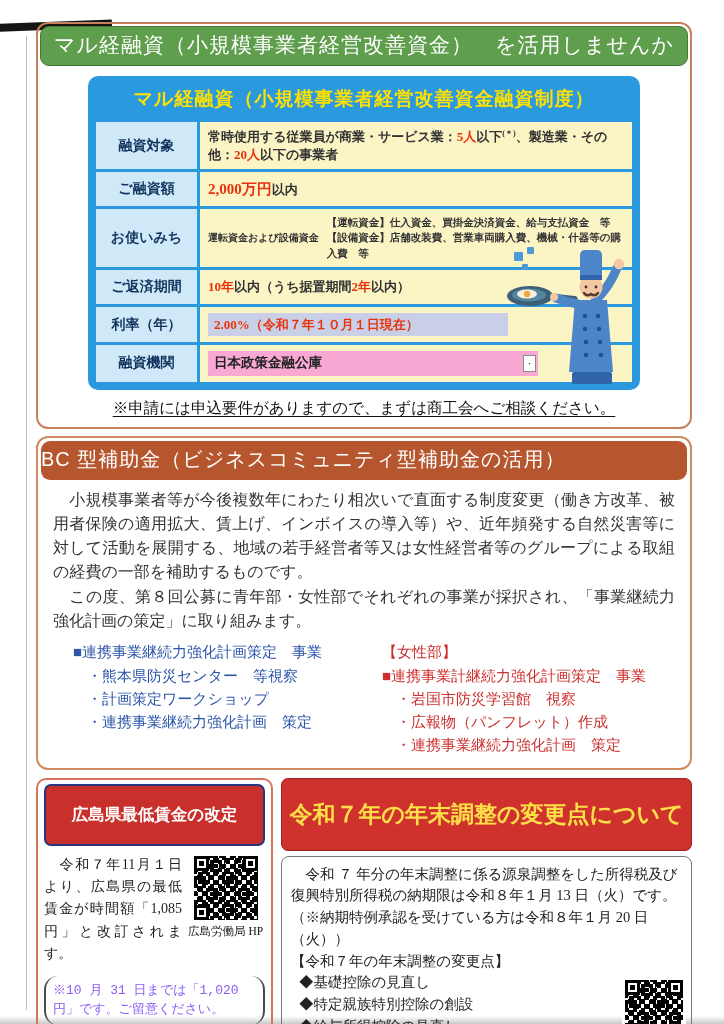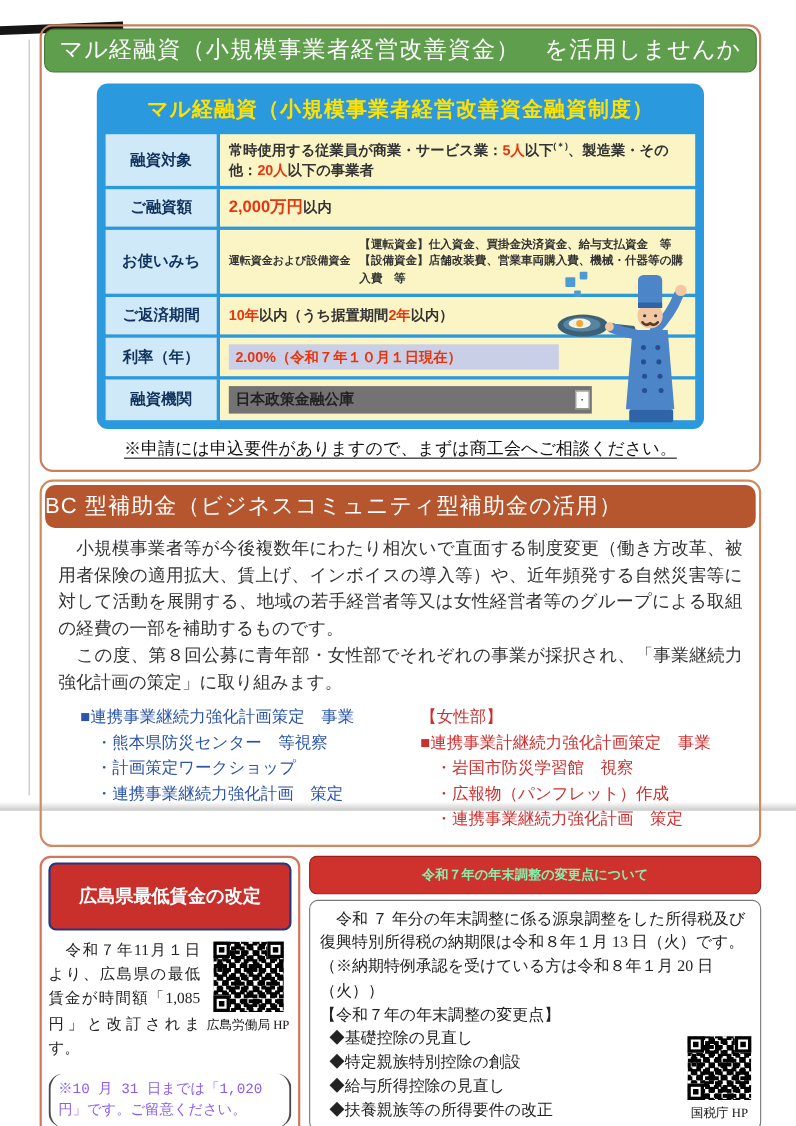--- a/index.html
+++ b/index.html
@@ -1,44 +1,44 @@
 <!DOCTYPE html>
 <html><head>
 <meta charset="utf-8">
 <style>
   * { margin:0; padding:0; box-sizing:border-box; }
   html,body { width:724px; height:1024px; background:#ffffff; overflow:hidden; }
   body { font-family:"Liberation Sans", sans-serif; color:#222; }
 
-  .page { position:relative; width:724px; height:737px; background:#fff; }
+  .page { position:relative; width:724px; height:1024px; background:#fff; }
 
   
   .scan-corner { position:absolute; left:-6px; top:24px; width:118px; height:8px; background:#151515; transform:rotate(-2.2deg); transform-origin:left center; }
   .scan-left { position:absolute; left:26px; top:36px; bottom:14px; width:1px; background:#bdbdbd; }
   .scan-bottom { position:absolute; left:0; right:0; bottom:0; height:8px; background:linear-gradient(#ffffff,#c9c9c9); }
 
   .content { position:absolute; left:36px; top:22px; width:656px; }
 
   
   .sec1 { border:2px solid #c97f5a; border-radius:12px; padding:2px 2px 8px 2px; }
   .sec1-header { background:#5f9e4c; border:1px solid #447a36; border-radius:9px; color:#fff;
     text-align:center; font-size:21px; padding:4px 0 6px; letter-spacing:1px; }
   .loan-panel { width:552px; margin:10px auto 0; background:#2b99dd; border-radius:10px; padding:5px; position:relative; }
   .loan-title { color:#ffe100; font-weight:bold; text-align:center; font-size:19px; padding:5px 0 7px; letter-spacing:1px; }
-  .loan-table { width:100%; border-collapse:collapse; }
+  .loan-table { width:100%; border-collapse:collapse;font-family:Liberation Serif, serif; }
   .loan-table td { border:3px solid #2b99dd; vertical-align:middle; }
   td.lbl { background:#cfe9f8; width:104px; text-align:center; font-weight:bold; font-size:14px; color:#12335e; padding:8px 2px; }
   td.val { background:#fbf5c6; font-size:13px; font-weight:bold; color:#333; padding:6px 8px; line-height:1.35; }
   .red { color:#e8340c; }
   sup.star { font-size:8px; vertical-align:super; }
   .use-flex { display:flex; align-items:center; gap:8px; }
   .use-main { white-space:nowrap; font-size:10px;text-align:right; }
   .use-sub { font-size:10.5px; line-height:1.45; font-weight:bold; }
   .rate-box { display:inline-block; background:#c9cfe6; padding:3px 10px 3px 6px; min-width:300px; font-size:13px; }
-  .bank-box { display:inline-flex; align-items:center; justify-content:space-between; background:#737373; width:330px; padding:3px 2px 3px 6px; font-size:13.5px; color:#222; }
+  .bank-box { display:inline-flex; align-items:center; justify-content:space-between; background:#f9a8d4; width:330px; padding:3px 2px 3px 6px; font-size:13.5px; color:#222; }
   .dd-btn { width:13px; height:17px; background:#fff; border:1px solid #8a8a8a; font-size:9px; line-height:15px; text-align:center; color:#333; }
   .chef { position:absolute; right:10px; bottom:6px; width:132px; height:138px; pointer-events:none; }
   .sec1-note { text-align:center; font-family:"Liberation Serif", serif; font-size:15.5px; color:#111;
     margin-top:8px; text-decoration:underline; text-underline-offset:3px; }
 
   
   .sec2 { border:2px solid #d08a5f; border-radius:12px; margin-top:7px; padding:3px 3px 10px 3px; }
   .sec2-header { background:#b6562e; border-radius:9px; color:#fff; text-align:left; font-size:20px; padding:5px 0 7px; letter-spacing:1px; }
   .sec2-body { font-family:"Liberation Serif", serif; font-size:16px; line-height:1.52; color:#333; padding:8px 12px 0; text-align:justify; }
   .bc-cols { display:flex; margin-top:8px; padding:0 6px; }
@@ -61,22 +61,22 @@
       repeating-conic-gradient(#000 0% 25%, #fff 0% 50%) 3px 2px / 11px 11px;
     background-blend-mode:multiply; outline:3px solid #fff; }
   .qf { position:absolute; width:15px; height:15px; border:3px solid #000; background:#fff; }
   .qf::after { content:""; position:absolute; inset:2px; background:#000; }
   .qf.tl { top:0; left:0; } .qf.tr { top:0; right:0; } .qf.bl { bottom:0; left:0; }
   .qr-cap { font-family:"Liberation Serif", serif; font-size:11.5px; color:#111; margin-top:4px; white-space:nowrap; }
   .wage-note { margin-top:10px; border-left:2px solid #4a4a4a; border-right:2px solid #4a4a4a; border-radius:14px;
     padding:5px 7px; font-family:Liberation Mono, monospace; font-size:13px; line-height:1.5; color:#8b5cf6; }
 
   .box-yearend { flex:1; }
-  .ye-header { background:#cf312d; border:1px solid #9c1f1c; border-radius:7px; color:#86efac; text-align:center;
-    font-size:12px; font-weight:bold; padding:8px 0; }
+  .ye-header { background:#cf312d; border:1px solid #9c1f1c; border-radius:7px; color:#fde047; text-align:center;
+    font-size:23px; font-weight:bold; padding:20px 0; }
   .ye-body { position:relative; border:1px solid #777; border-radius:8px; margin-top:5px; padding:7px 9px 6px;
     font-family:"Liberation Serif", serif; font-size:14.5px; line-height:1.5; color:#222; min-height:148px; }
   .ye-items { padding-left:8px; }
   .ye-qr { position:absolute; right:8px; bottom:6px; }
 </style>
 </head>
 <body>
 
 <div class="page">
   <div class="scan-corner"></div>

